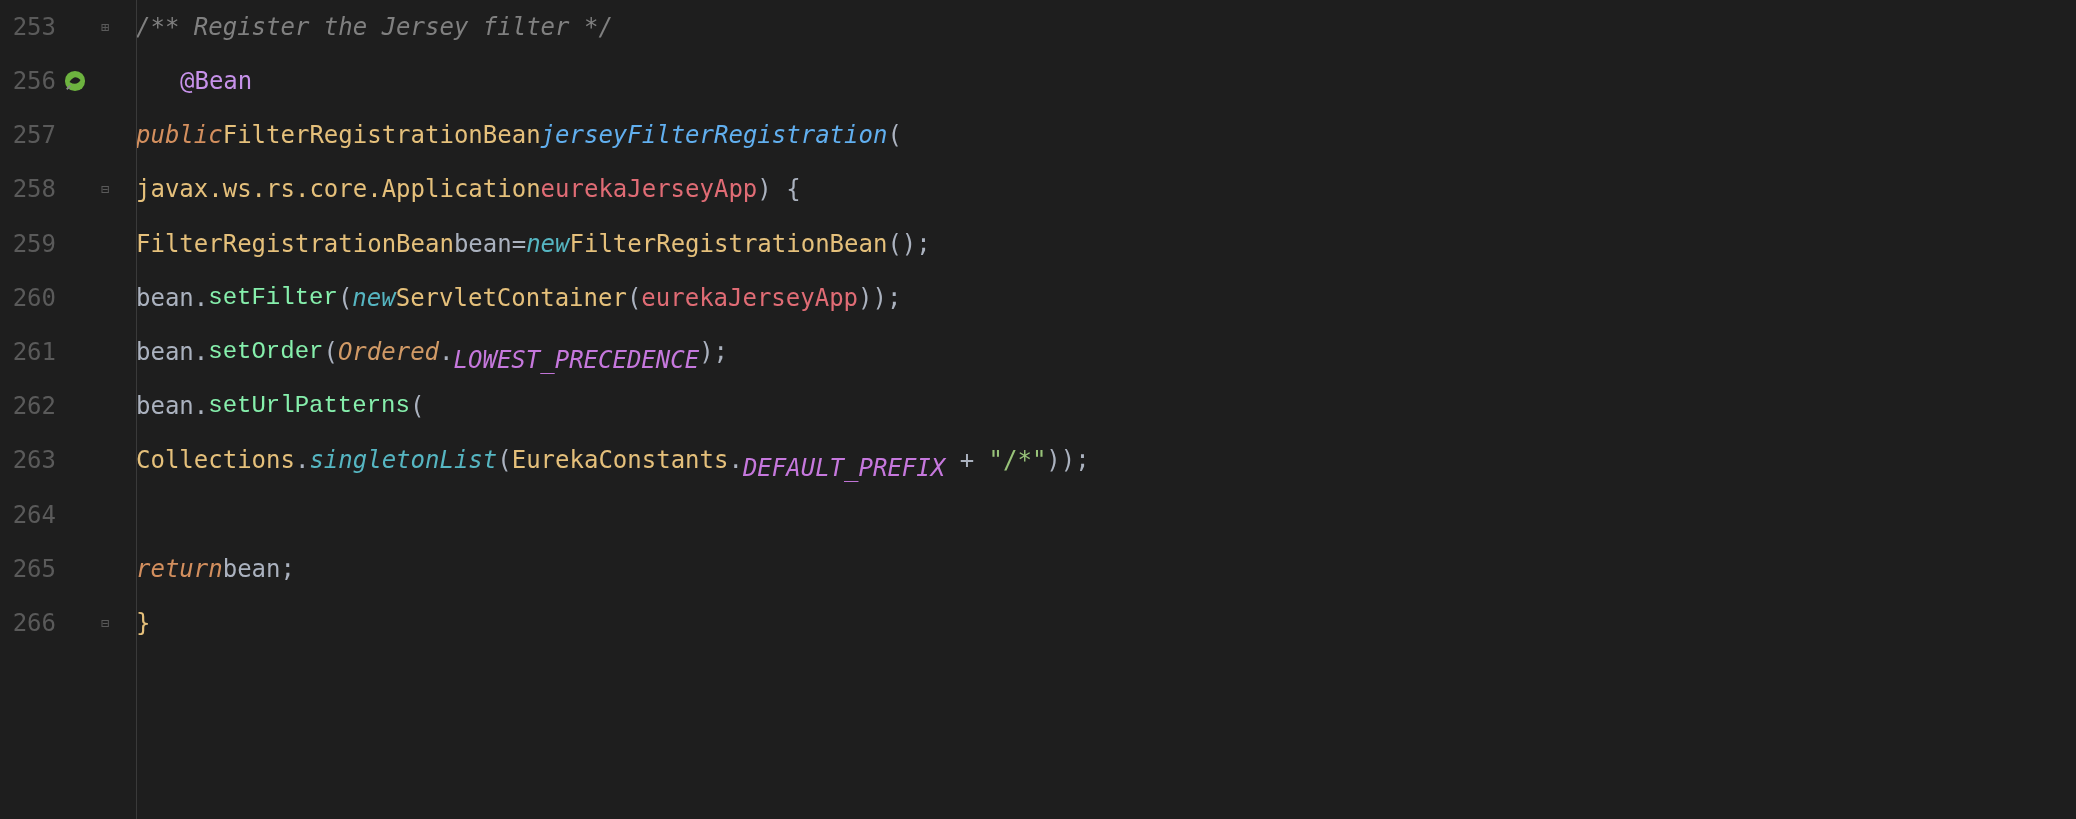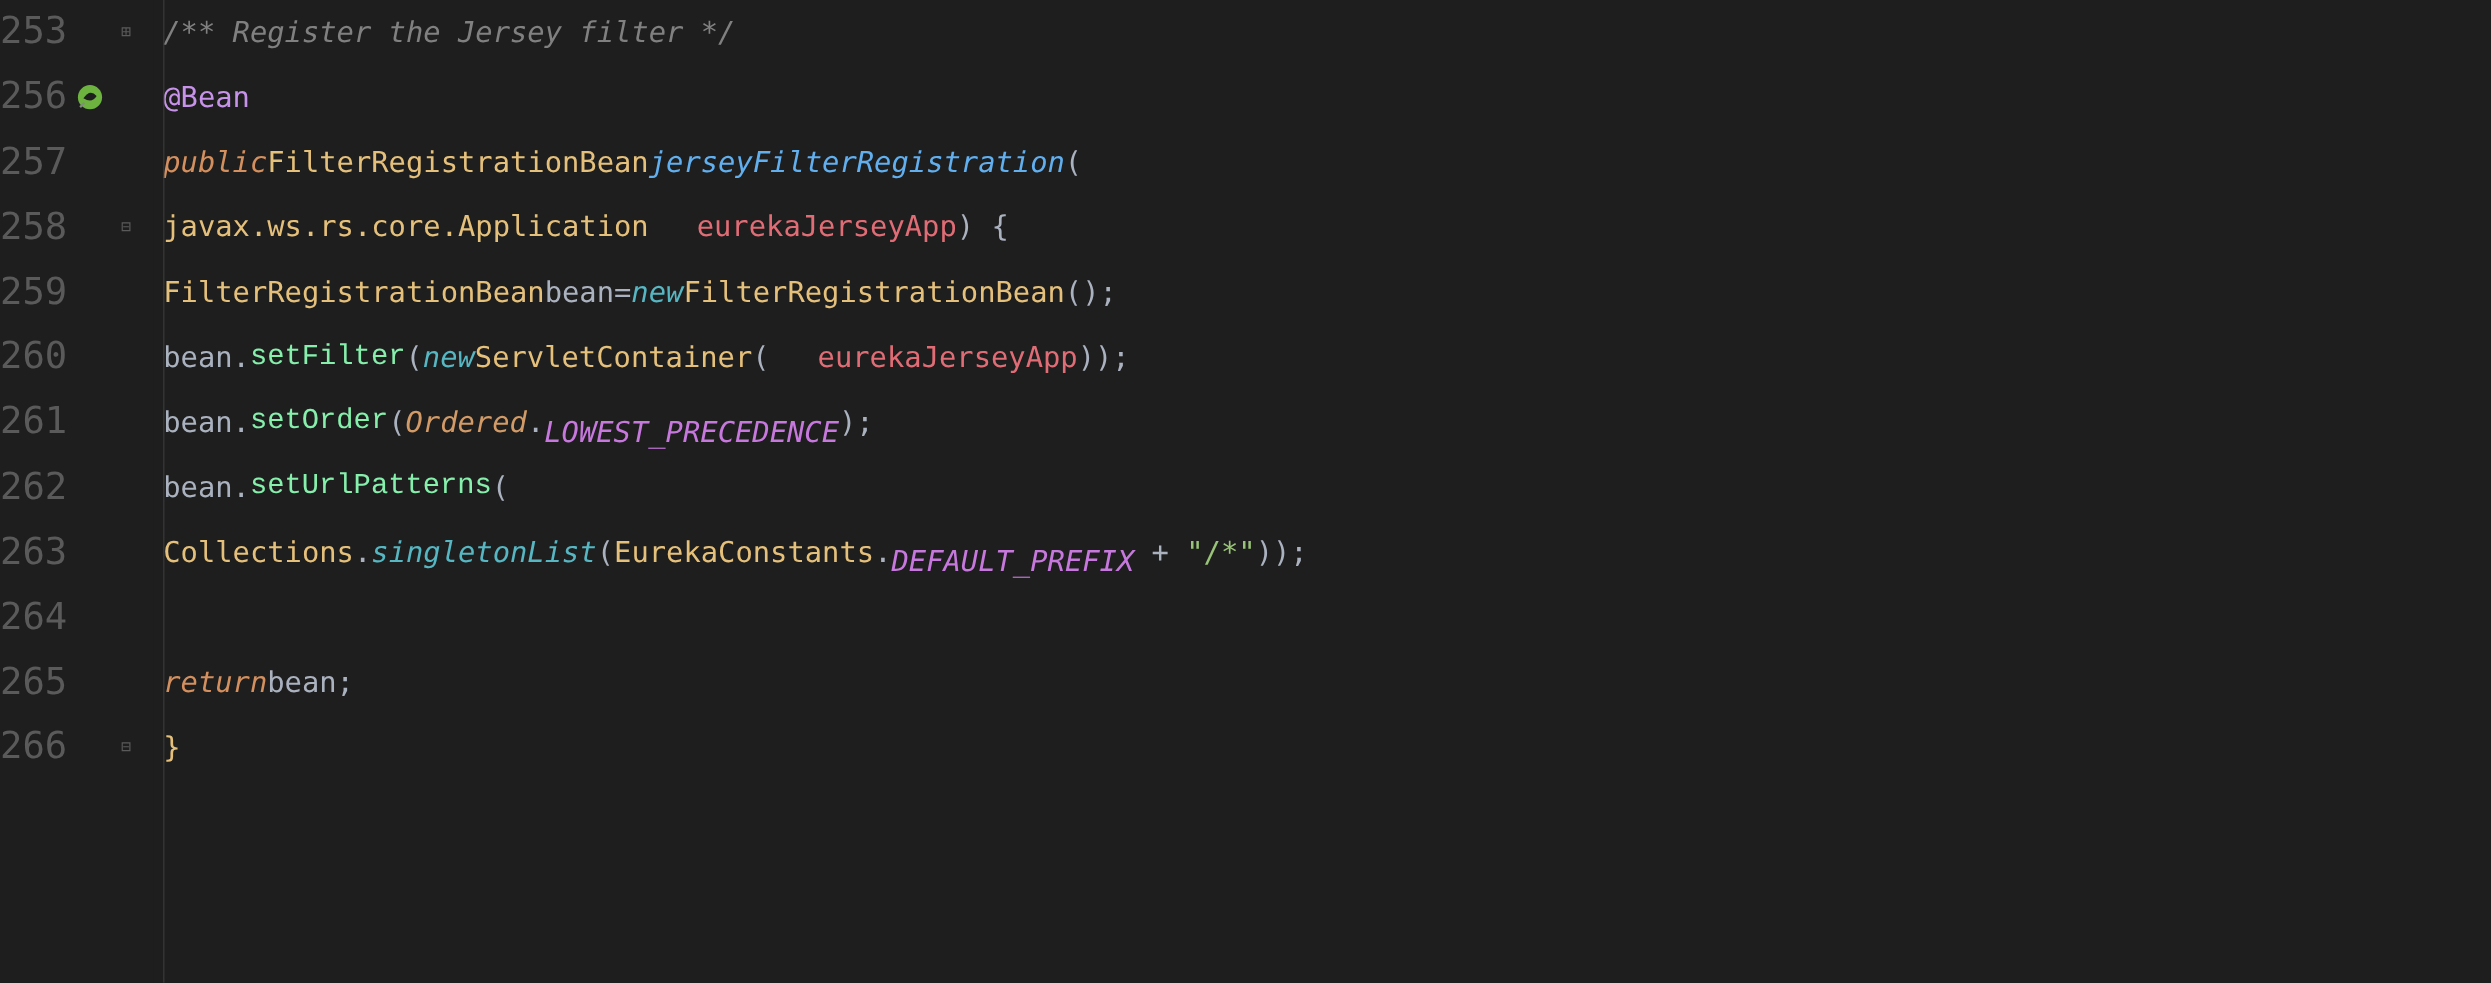--- a/index.html
+++ b/index.html
@@ -27,21 +27,21 @@
 
 .gutter-row {
   display: flex;
   align-items: center;
   justify-content: flex-end;
   height: 54.2px;
 }
 
 .line-number {
   color: #5a5a5a;
-  font-size: 31px;
+  font-size: 24px;
   width: 60px;
   text-align: right;
   padding-right: 4px;
 }
 
 .gutter-icon-col {
   width: 30px;
   display: flex;
   align-items: center;
   justify-content: center;
@@ -83,26 +83,26 @@
 .indent-guide {
   position: absolute;
   top: 0;
   bottom: 0;
   width: 1px;
   background: #3a3a3a;
 }
 
 
 .c-comment { color: #808080; font-style: italic; }
-.c-annotation { color: #c792ea; }
+.c-annotation { color: #c792ea; padding-left: 44px; }
 .c-keyword   { color: #d38f5e; font-style: italic; }
 .c-class     { color: #e5c07b; }
 .c-method-decl { color: #61afef; font-style: italic; }
 .c-method    { color: #86efac; font-family: Liberation Mono, monospace; }
-.c-param     { color: #e06c75; margin-left: 40px; }
+.c-param     { color: #e06c75; }
 .c-static-method { color: #56b6c2; font-style: italic; }
 .c-static-field  { color: #c678dd; font-style: italic; margin-top: 16px; }
 .c-constant  { color: #d19a66; font-style: italic; }
 .c-string    { color: #98c379; }
 .c-punct     { color: #abb2bf; }
 .c-var       { color: #abb2bf; }
 .c-brace     { color: #e5c07b; }
 .c-new       { color: #56b6c2; font-style: italic; }
 
 </style>

